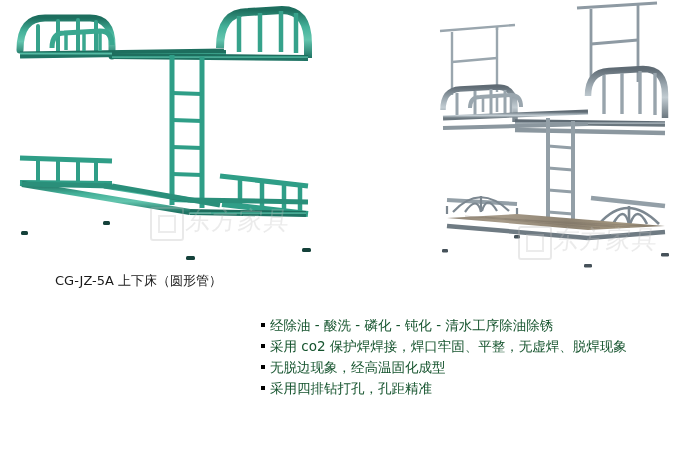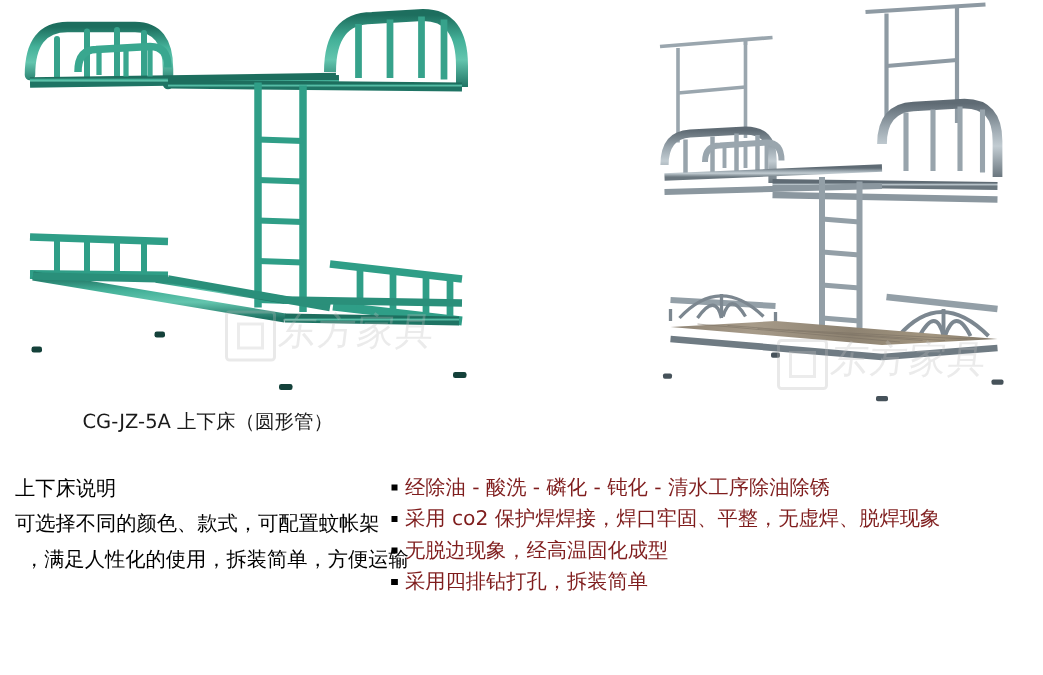--- a/index.html
+++ b/index.html
@@ -64,21 +64,21 @@
     font-size:13.5px;line-height:24px;color:#000;white-space:nowrap;
   }
   .desc-line.indent{padding-left:6px;}
 
   
   #feature-list{position:absolute;left:261px;top:315px;width:430px;}
   .feature-item{
     position:relative;
     font-size:13.5px;
     line-height:21px;
-    color:#7f1d1d;
+    color:#14532d;
     padding-left:9px;
     white-space:nowrap;
   }
   .feature-item .bullet{
     position:absolute;left:0;top:8px;
     width:4px;height:4px;background:#000;
   }
 </style>
 </head>
 <body>
@@ -321,25 +321,20 @@
   </div>
 
   <div class="watermark" id="watermark-right">
     <div class="wm-box"></div>
     <div class="wm-text">东方家具</div>
   </div>
 
   <div class="caption" id="caption-left">CG-JZ-5A 上下床（圆形管）</div>
 
 
-  <div id="description-block">
-    <div class="desc-heading">上下床说明</div>
-    <div class="desc-line">可选择不同的颜色、款式，可配置蚊帐架</div>
-    <div class="desc-line indent">，满足人性化的使用，拆装简单，方便运输</div>
-  </div>
 
   <div id="feature-list">
     <div class="feature-item">
       <span class="bullet"></span>
       <span>经除油 - 酸洗 - 磷化 - 钝化 - 清水工序除油除锈</span>
     </div>
     <div class="feature-item">
       <span class="bullet"></span>
       <span>采用 co2 保护焊焊接，焊口牢固、平整，无虚焊、脱焊现象</span>
     </div>
@@ -348,17 +343,17 @@
       <span>无脱边现象，经高温固化成型</span>
     </div>
     <div class="feature-item">
       <span class="bullet"></span>
     </div>
     <div class="feature-item">
       <span class="bullet"></span>
     </div>
     <div class="feature-item">
       <span class="bullet"></span>
-      <span>采用四排钻打孔，拆装简单</span>
+      <span>采用四排钻打孔，孔距精准</span>
     </div>
   </div>
 
 </div>
 
 </body></html>

